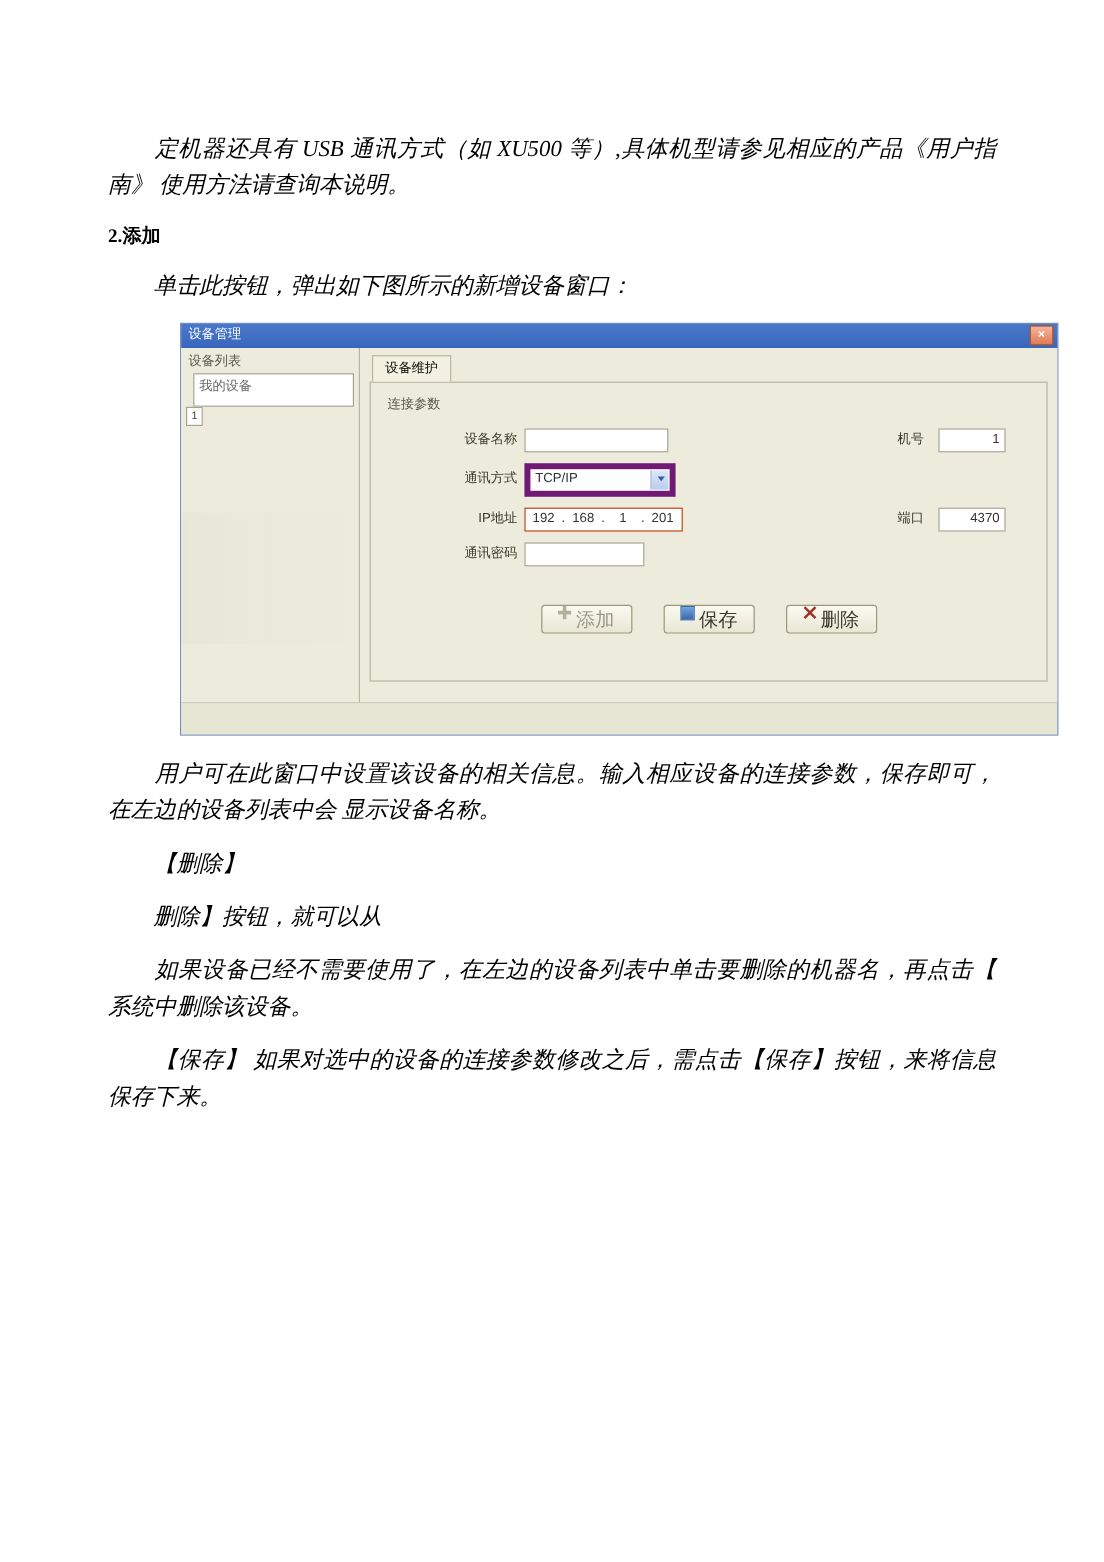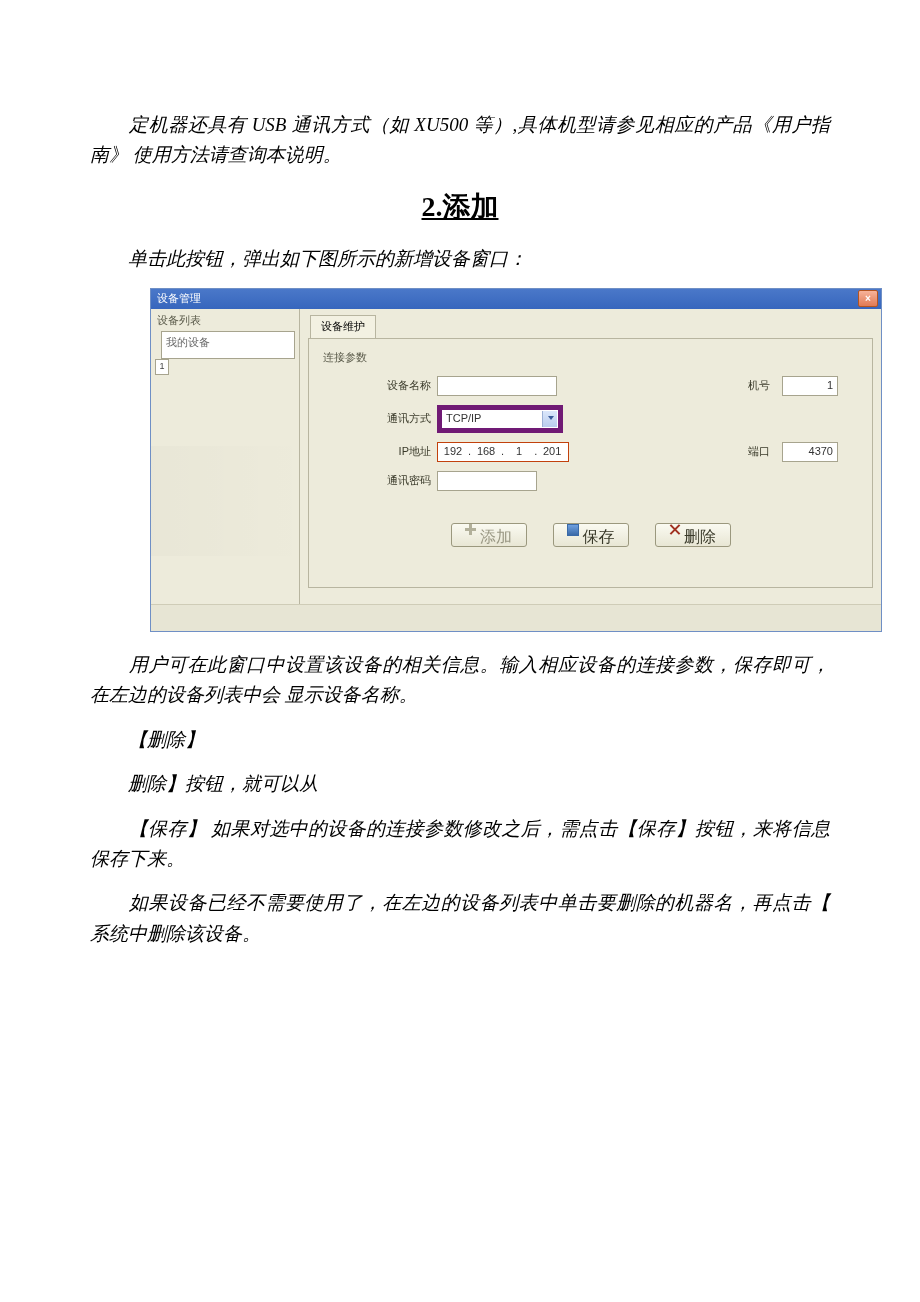--- a/index.html
+++ b/index.html
@@ -19,24 +19,22 @@
     margin: 0 0 14px 0;
     text-align: justify;
     font-style: italic;
   }
   p.text.indent {
     text-indent: 2em;
   }
   h2.section {
     font-family: "SimSun", serif;
     font-weight: bold;
-    font-size: 28px;
-    text-align: center;
+    font-size: 16px;
     margin: 10px 0 14px 0;
-    text-decoration: underline;
   }
 
   
   .win {
     width: 730px;
     margin: 8px 0 18px 60px;
     border: 1px solid #6f8fc5;
     background: #eae8d8;
     font-family: "SimSun", Arial, sans-serif;
     font-size: 11px;
@@ -259,17 +257,17 @@
     </div>
     <div class="bottombar"></div>
   </div>
 
   <p class="text">　　<span>用户可在此窗口中设置该设备的相关信息。输入相应设备的连接参数，保存即可，在左边的设备列表中会 显示设备名称。</span></p>
 
   <p class="text indent">【删除】</p>
 
   <p class="text indent">删除】按钮，就可以从</p>
 
+  <p class="text">　　<span>如果设备已经不需要使用了，在左边的设备列表中单击要删除的机器名，再点击【 系统中删除该设备。</span></p>
+
   <p class="text">　　<span>【保存】 如果对选中的设备的连接参数修改之后，需点击【保存】按钮，来将信息保存下来。</span></p>
 
-  <p class="text">　　<span>如果设备已经不需要使用了，在左边的设备列表中单击要删除的机器名，再点击【 系统中删除该设备。</span></p>
-
 </div>
 
 </body></html>

